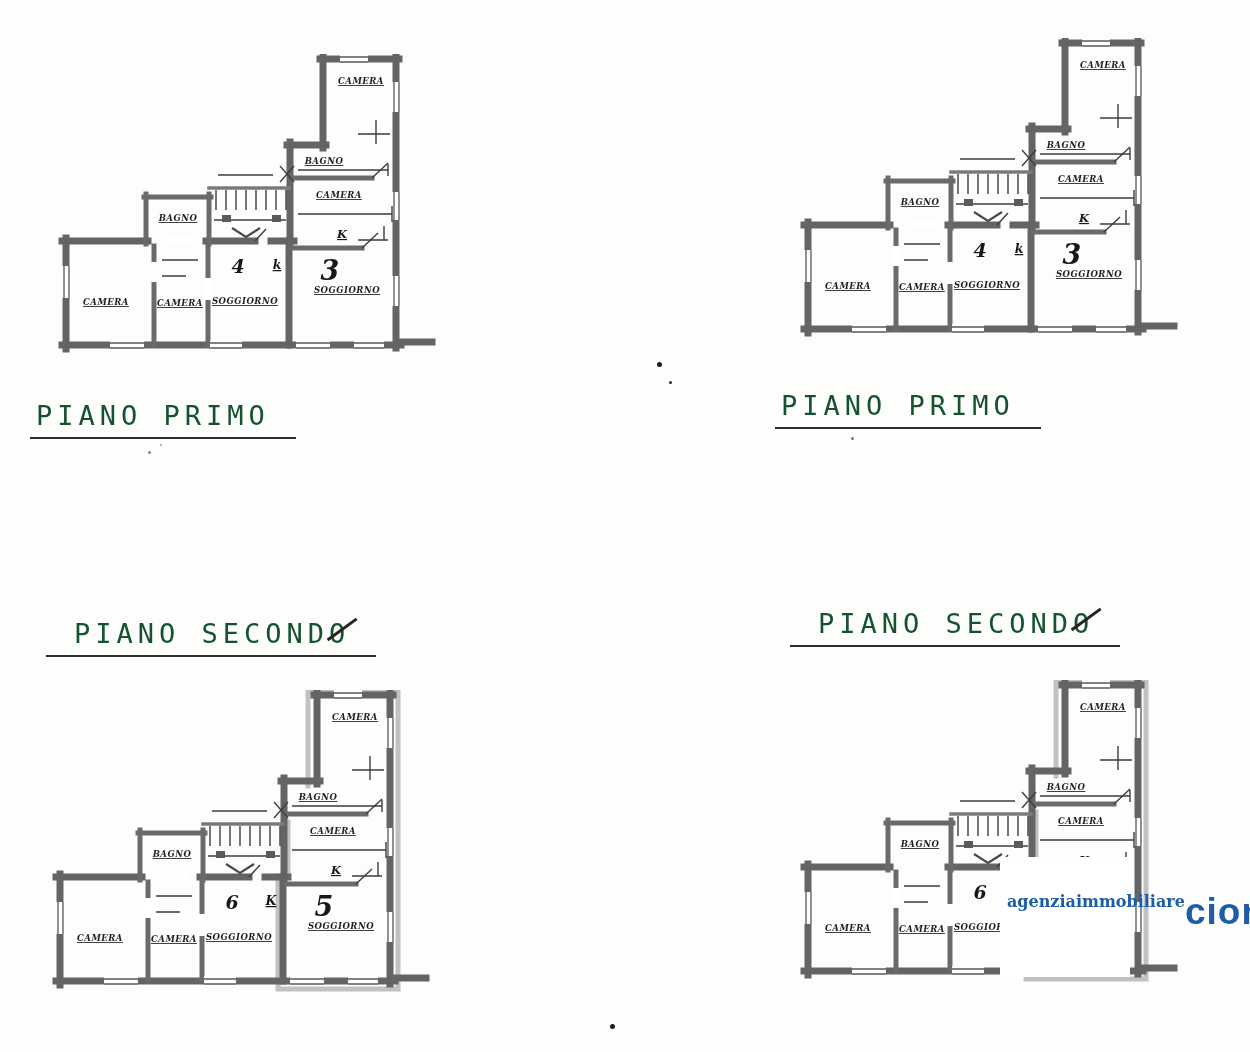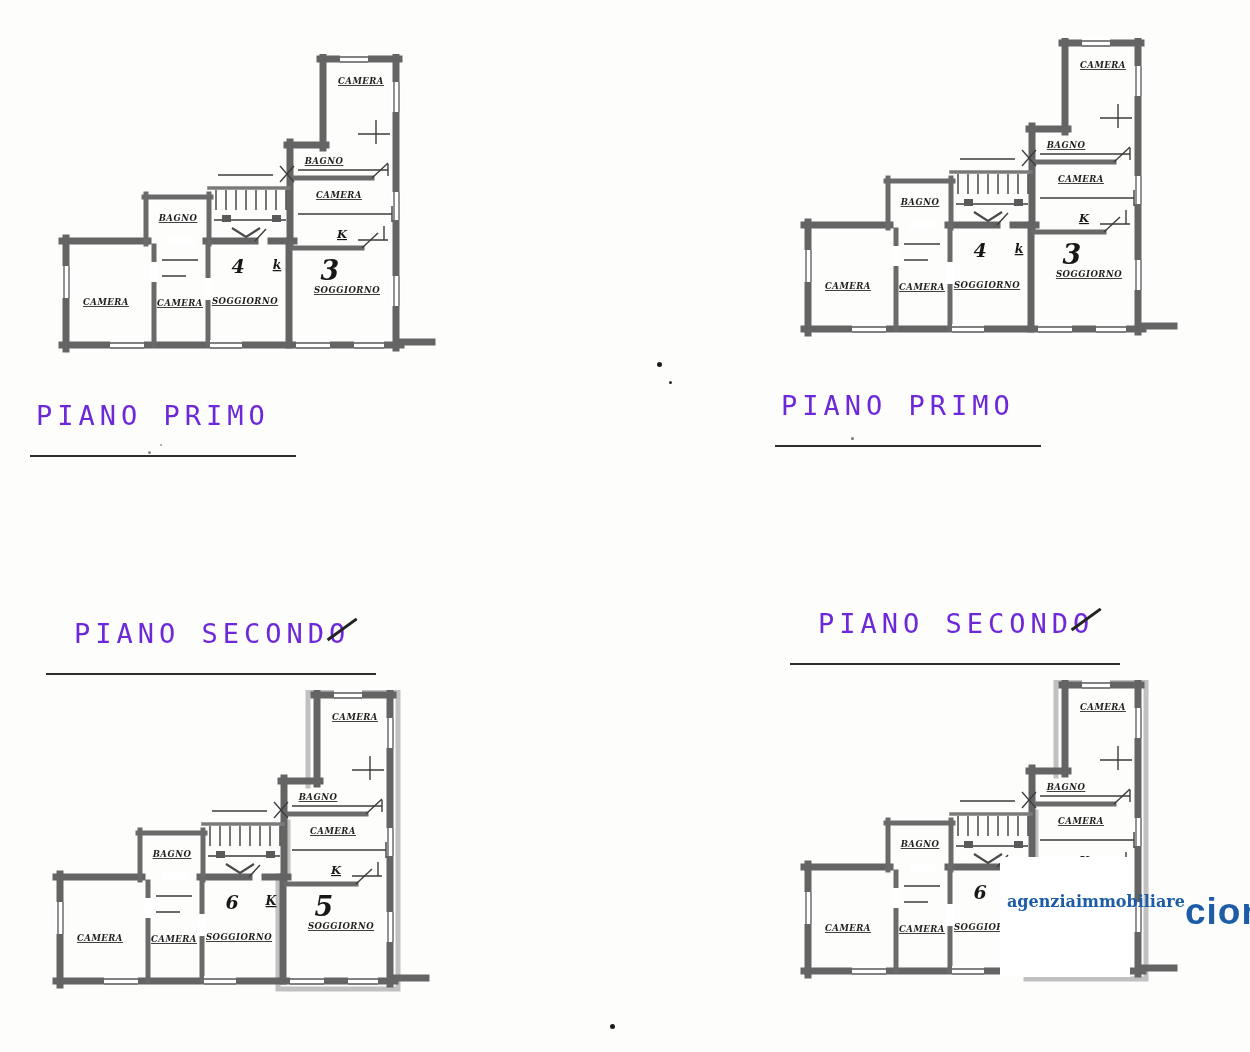--- a/index.html
+++ b/index.html
@@ -22,22 +22,22 @@
   .hw{font-family:"DejaVu Serif",serif;font-style:italic;font-weight:600;
       font-size:8.5px;fill:#1f1f1f;letter-spacing:.5px;text-decoration:underline;}
   .numbig{font-family:"DejaVu Serif",serif;font-style:italic;font-weight:600;font-size:27px;fill:#171717;}
   .nummid{font-family:"DejaVu Serif",serif;font-style:italic;font-weight:600;font-size:19px;fill:#171717;}
   .numk{font-family:"DejaVu Serif",serif;font-style:italic;font-weight:600;font-size:12.5px;fill:#171717;text-decoration:underline;}
   .kright{font-family:"DejaVu Serif",serif;font-style:italic;font-weight:700;font-size:11.5px;fill:#171717;text-decoration:underline;}
   
   .floor-title{
     position:absolute;display:inline-block;
     font-family:"DejaVu Sans Mono",monospace;font-size:27px;font-weight:500;
-    letter-spacing:5px;color:#6d28d9;white-space:nowrap;
-    border-bottom:2.5px solid #2e2e2e;padding:0 26px 24px 6px;
+    letter-spacing:5px;color:#14532d;white-space:nowrap;
+    border-bottom:2.5px solid #2e2e2e;padding:0 26px 6px 6px;
   }
   .floor-title.lead{padding-left:28px;}
   .slash{position:absolute;width:36px;height:2.5px;background:#232323;
          transform:rotate(-36deg);right:16px;top:10px;}
   
   .logo{position:absolute;left:1000px;top:857px;width:130px;height:120px;
         background:#ffffff;display:flex;align-items:flex-start;gap:5px;padding:3px 0 0 2px;box-sizing:border-box;}
   .logo-text{display:flex;margin-top:32px;}
   .logo-small{font-family:"DejaVu Serif",serif;font-weight:700;font-size:16px;
               line-height:1.2;color:#1d5da7;}

